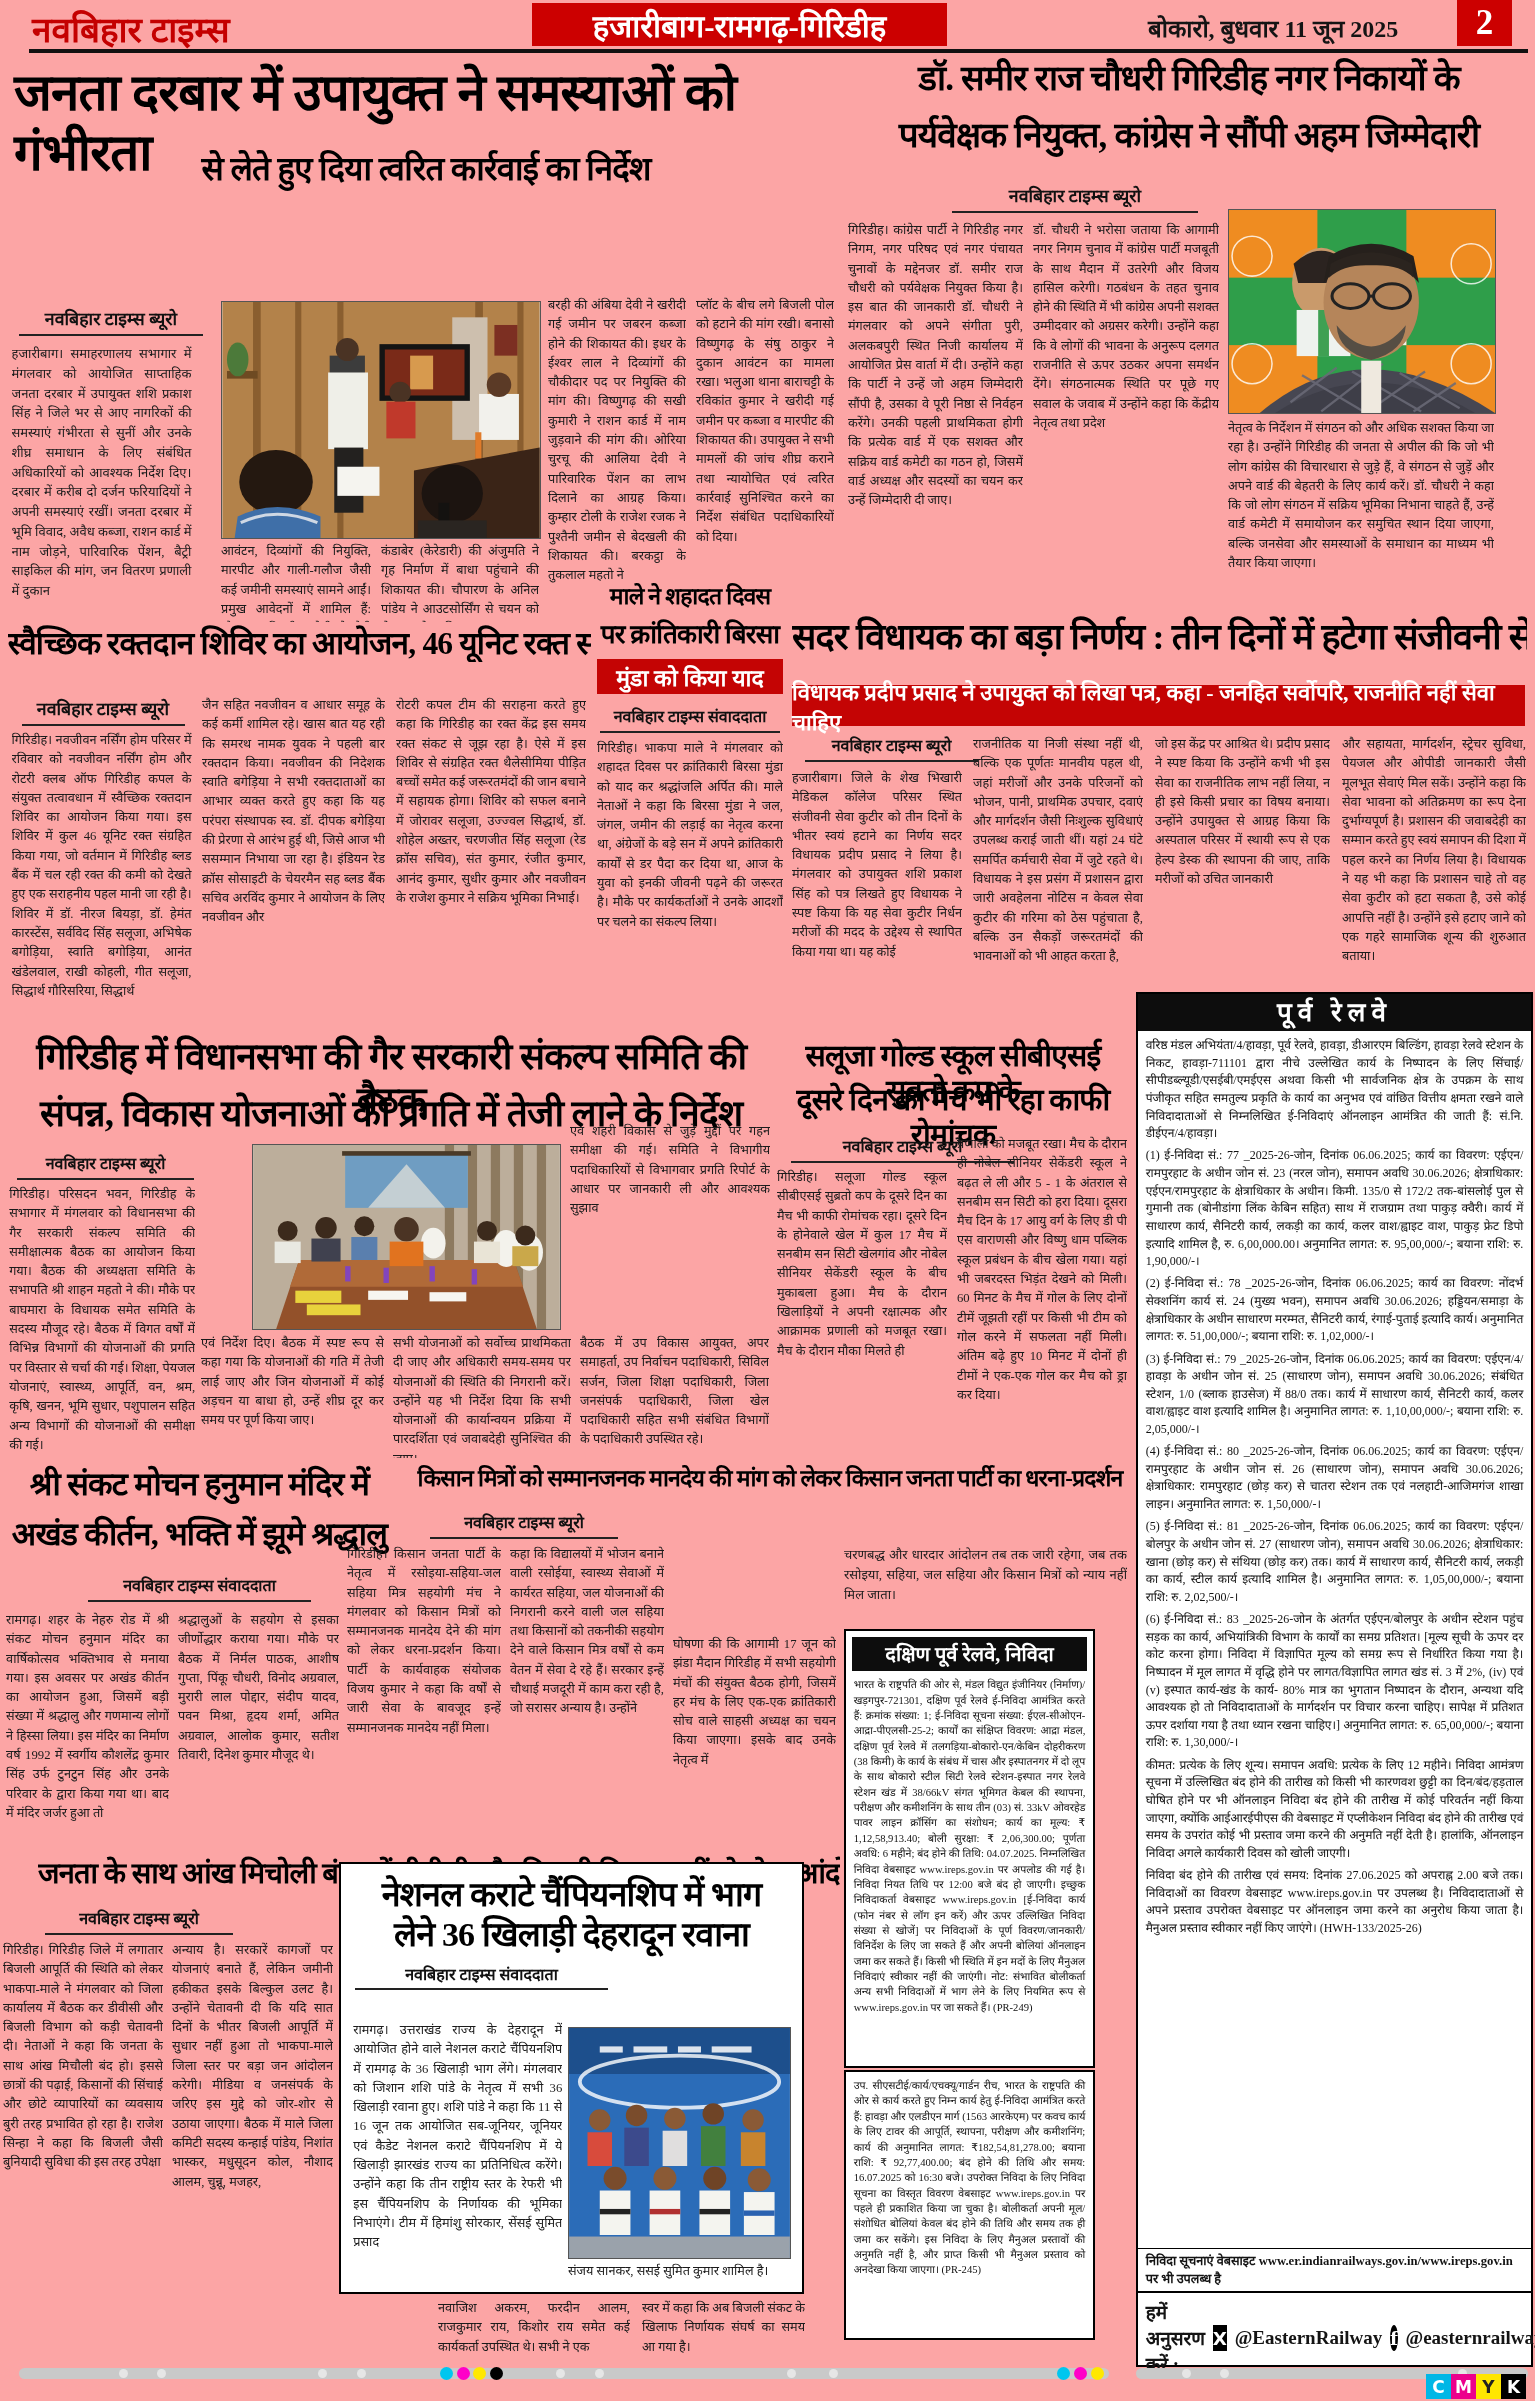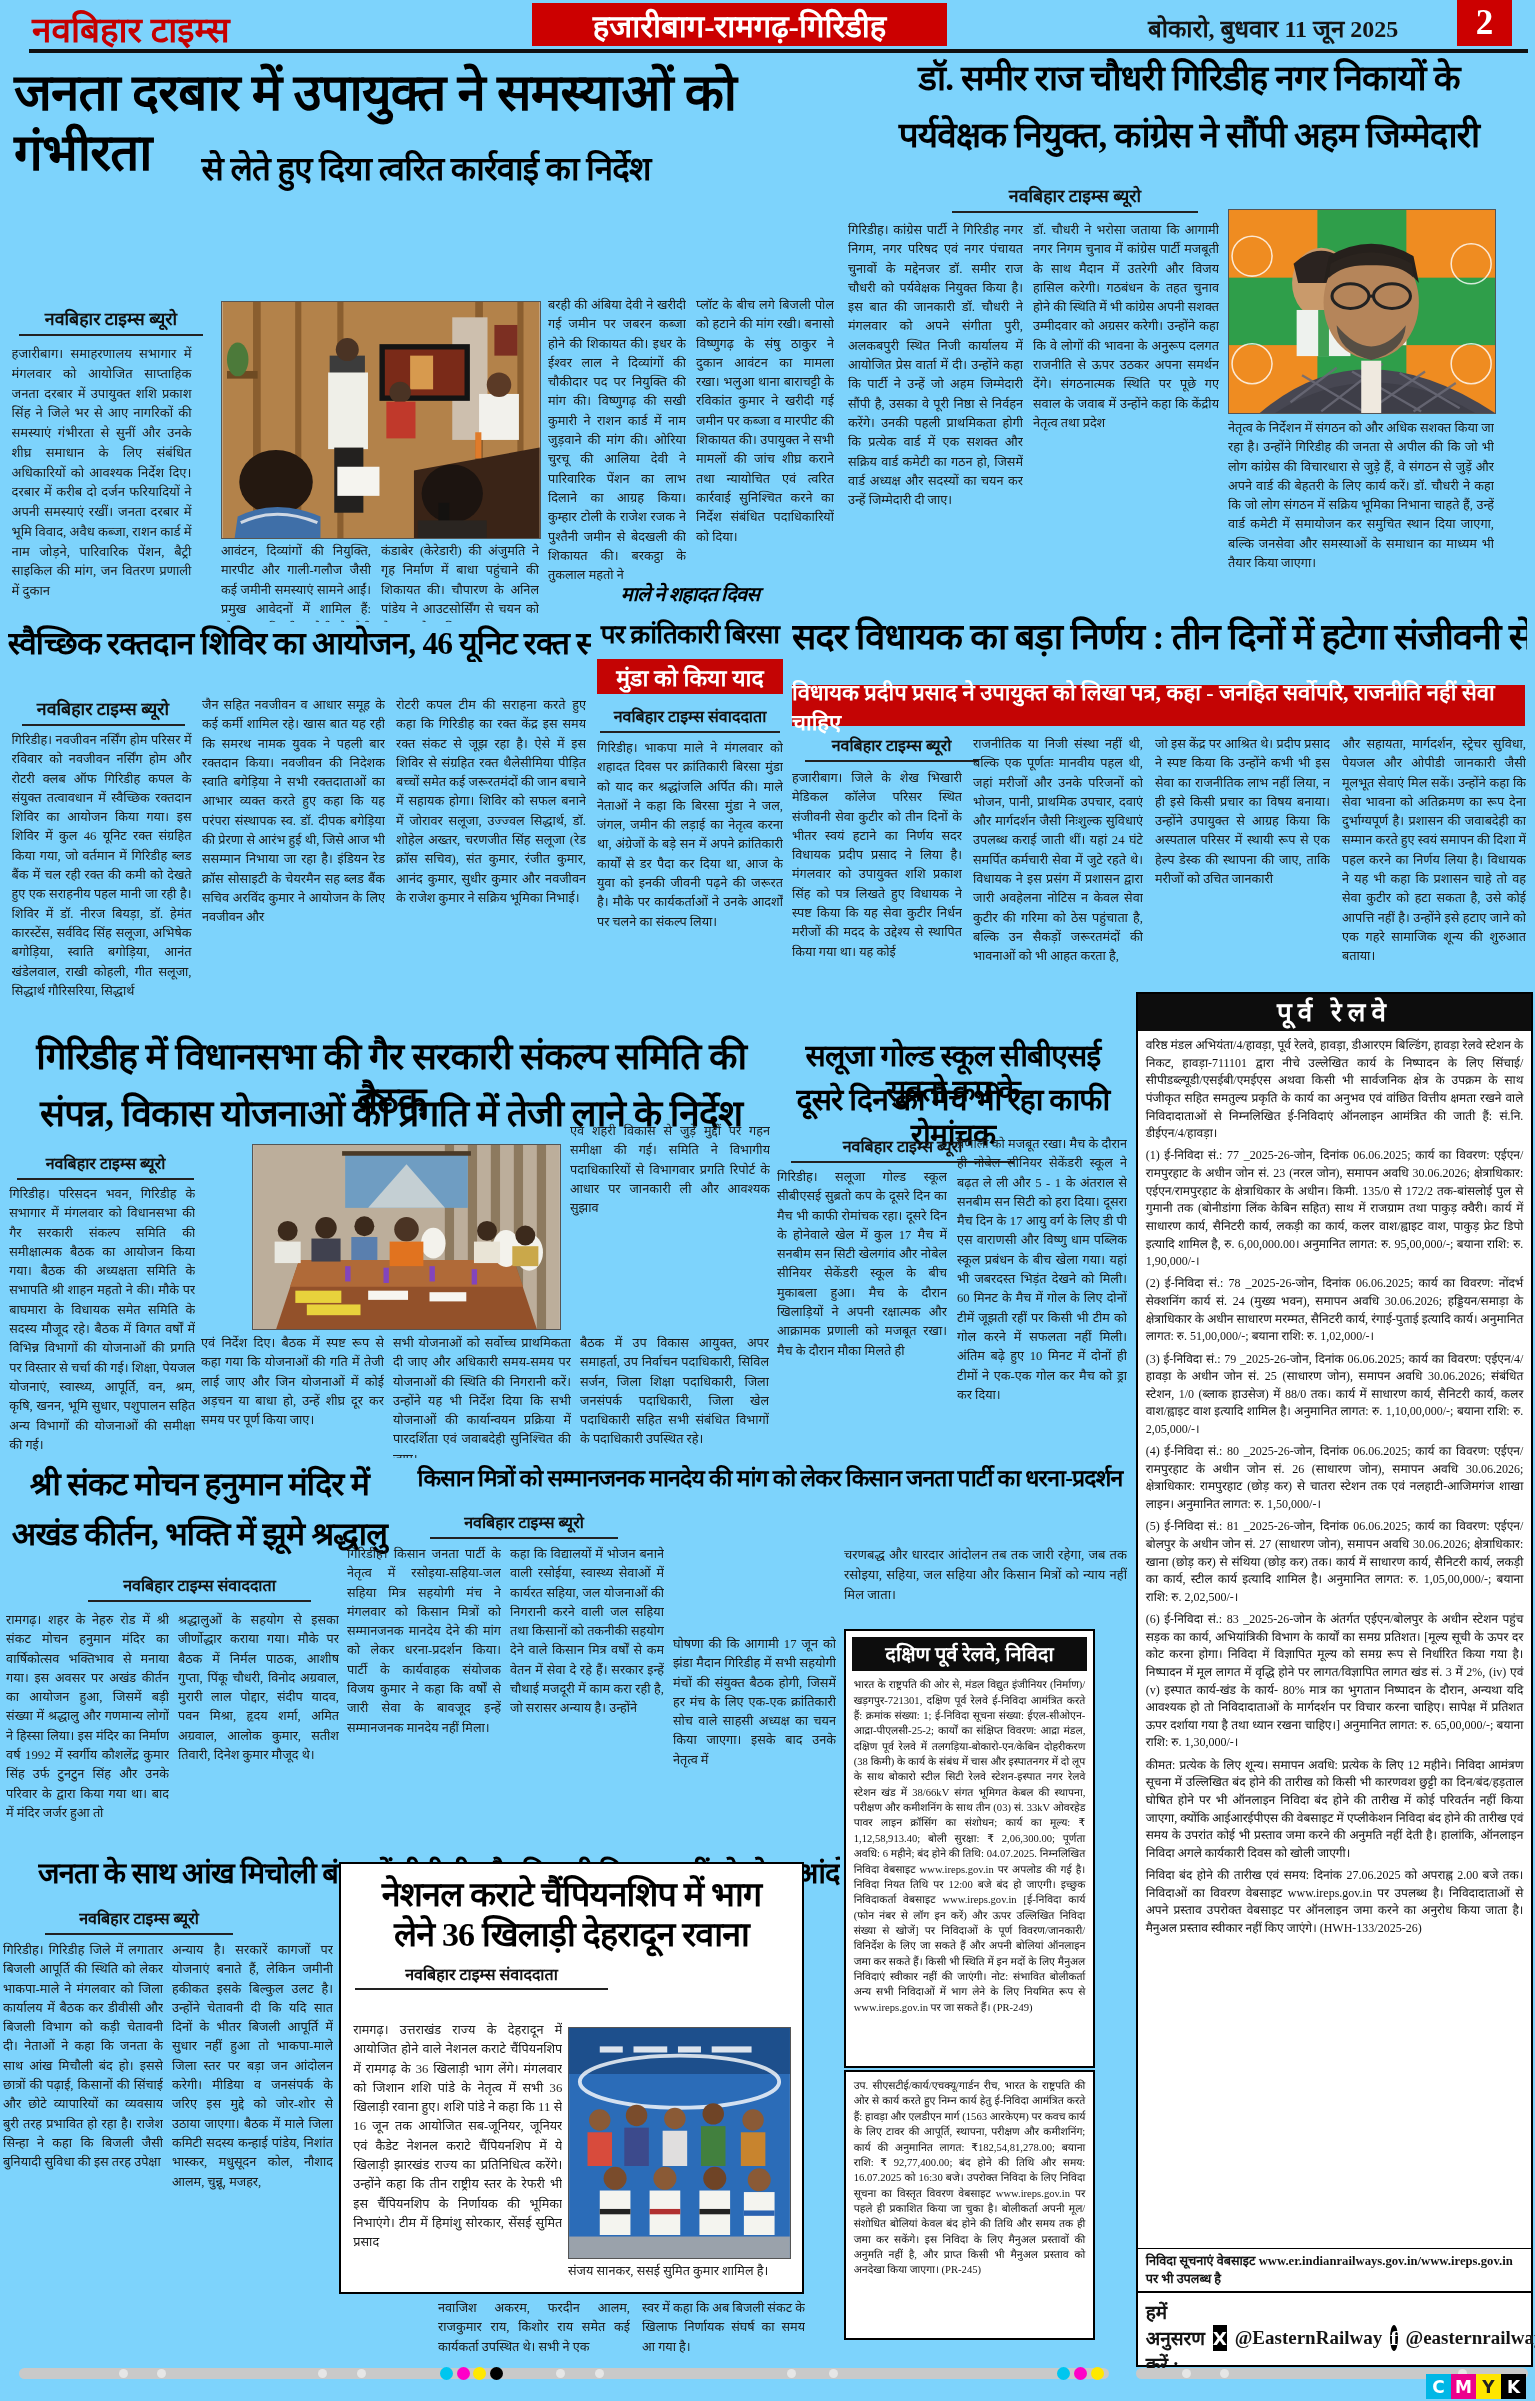--- a/index.html
+++ b/index.html
@@ -1,16 +1,16 @@
 <!DOCTYPE html>
 <html lang="hi" style="font-size:12.3px"><head>
 <meta charset="utf-8">
 <style>
   html,body{margin:0;padding:0;background:#888;}
-  .page{position:relative;width:1535px;height:2401px;background:#7dd3fc;overflow:hidden;
+  .page{position:relative;width:1535px;height:2401px;background:#fca5a5;overflow:hidden;
         font-family:"Liberation Serif","DejaVu Sans",serif;color:#141414;}
   .abs{position:absolute;}
   .masthead{font-weight:bold;color:#c40000;font-size:35px;letter-spacing:0px;}
   .redbox{background:#cc0000;color:#ffffff;display:flex;align-items:center;justify-content:center;font-weight:bold;}
   .rule{background:#111;}
   .headline{font-weight:bold;color:#000;line-height:1.18;letter-spacing:-0.8px;}
   .byline{font-weight:bold;font-size:17.7px;text-align:center;border-bottom:2.3px solid #222;padding-bottom:3.8px;color:#111;}
   .bodytext{font-size:12.7px;line-height:1.52;text-align:justify;overflow:hidden;color:#1b1b1b;}
   .subheadbar{background:#c40404;color:#fff;font-weight:bold;display:flex;align-items:center;justify-content:center;}
   .photo{border:1.5px solid #555;background:#ddd;overflow:hidden;}
@@ -140,21 +140,21 @@
     </svg>
   </div>
   <div class="abs bodytext" style="left:1228px;top:419px;width:266px;height:192px;">नेतृत्व के निर्देशन में संगठन को और अधिक सशक्त किया जा रहा है। उन्होंने गिरिडीह की जनता से अपील की कि जो भी लोग कांग्रेस की विचारधारा से जुड़े हैं, वे संगठन से जुड़ें और अपने वार्ड की बेहतरी के लिए कार्य करें। डॉ. चौधरी ने कहा कि जो लोग संगठन में सक्रिय भूमिका निभाना चाहते हैं, उन्हें वार्ड कमेटी में समायोजन कर समुचित स्थान दिया जाएगा, बल्कि जनसेवा और समस्याओं के समाधान का माध्यम भी तैयार किया जाएगा।</div>
 
   <div class="abs headline" style="left:7.7px;top:625px;width:583px;font-size:31.5px;text-align:center;white-space:nowrap;overflow:hidden;">स्वैच्छिक रक्तदान शिविर का आयोजन, 46 यूनिट रक्त संग्रहित</div>
   <div class="abs byline" style="left:21.5px;top:696px;width:163px;">नवबिहार टाइम्स ब्यूरो</div>
   <div class="abs bodytext" style="left:11.5px;top:731px;width:180px;height:298px;">गिरिडीह। नवजीवन नर्सिंग होम परिसर में रविवार को नवजीवन नर्सिंग होम और रोटरी क्लब ऑफ गिरिडीह कपल के संयुक्त तत्वावधान में स्वैच्छिक रक्तदान शिविर का आयोजन किया गया। इस शिविर में कुल 46 यूनिट रक्त संग्रहित किया गया, जो वर्तमान में गिरिडीह ब्लड बैंक में चल रही रक्त की कमी को देखते हुए एक सराहनीय पहल मानी जा रही है। शिविर में डॉ. नीरज बियड़ा, डॉ. हेमंत कारस्टेंस, सर्वविद सिंह सलूजा, अभिषेक बगोड़िया, स्वाति बगोड़िया, आनंत खंडेलवाल, राखी कोहली, गीत सलूजा, सिद्धार्थ गौरिसरिया, सिद्धार्थ</div>
   <div class="abs bodytext" style="left:202px;top:696px;width:183px;height:333px;">जैन सहित नवजीवन व आधार समूह के कई कर्मी शामिल रहे। खास बात यह रही कि समरथ नामक युवक ने पहली बार रक्तदान किया। नवजीवन की निदेशक स्वाति बगेड़िया ने सभी रक्तदाताओं का आभार व्यक्त करते हुए कहा कि यह परंपरा संस्थापक स्व. डॉ. दीपक बगेड़िया की प्रेरणा से आरंभ हुई थी, जिसे आज भी ससम्मान निभाया जा रहा है। इंडियन रेड क्रॉस सोसाइटी के चेयरमैन सह ब्लड बैंक सचिव अरविंद कुमार ने आयोजन के लिए नवजीवन और</div>
   <div class="abs bodytext" style="left:396px;top:696px;width:190px;height:333px;">रोटरी कपल टीम की सराहना करते हुए कहा कि गिरिडीह का रक्त केंद्र इस समय रक्त संकट से जूझ रहा है। ऐसे में इस शिविर से संग्रहित रक्त थैलेसीमिया पीड़ित बच्चों समेत कई जरूरतमंदों की जान बचाने में सहायक होगा। शिविर को सफल बनाने में जोरावर सलूजा, उज्ज्वल सिद्धार्थ, डॉ. शोहेल अख्तर, चरणजीत सिंह सलूजा (रेड क्रॉस सचिव), संत कुमार, रंजीत कुमार, आनंद कुमार, सुधीर कुमार और नवजीवन के राजेश कुमार ने सक्रिय भूमिका निभाई।</div>
 
-  <div class="abs headline" style="left:597px;top:583px;width:186px;font-size:20px;text-align:center;font-style:italic;">माले ने शहादत दिवस</div>
+  <div class="abs headline" style="left:597px;top:583px;width:186px;font-size:23px;text-align:center;">माले ने शहादत दिवस</div>
   <div class="abs headline" style="left:597px;top:620px;width:186px;font-size:26px;text-align:center;">पर क्रांतिकारी बिरसा</div>
   <div class="abs subheadbar" style="left:597px;top:659px;width:186px;height:35px;font-size:23px;">मुंडा को किया याद</div>
   <div class="abs byline" style="left:600px;top:705px;width:180px;font-size:16px;">नवबिहार टाइम्स संवाददाता</div>
   <div class="abs bodytext" style="left:597px;top:739px;width:186px;height:290px;">गिरिडीह। भाकपा माले ने मंगलवार को शहादत दिवस पर क्रांतिकारी बिरसा मुंडा को याद कर श्रद्धांजलि अर्पित की। माले नेताओं ने कहा कि बिरसा मुंडा ने जल, जंगल, जमीन की लड़ाई का नेतृत्व करना था, अंग्रेजों के बड़े सन में अपने क्रांतिकारी कार्यों से डर पैदा कर दिया था, आज के युवा को इनकी जीवनी पढ़ने की जरूरत है। मौके पर कार्यकर्ताओं ने उनके आदर्शों पर चलने का संकल्प लिया।</div>
 
   <div class="abs headline" style="left:792px;top:616px;width:735px;font-size:36px;text-align:center;white-space:nowrap;overflow:hidden;">सदर विधायक का बड़ा निर्णय : तीन दिनों में हटेगा संजीवनी सेवा कुटीर</div>
   <div class="abs subheadbar" style="left:792px;top:685px;width:733px;height:41px;font-size:22px;">विधायक प्रदीप प्रसाद ने उपायुक्त को लिखा पत्र, कहा - जनहित सर्वोपरि, राजनीति नहीं सेवा चाहिए</div>
   <div class="abs byline" style="left:805px;top:734px;width:173px;font-size:16px;">नवबिहार टाइम्स ब्यूरो</div>
   <div class="abs bodytext" style="left:792px;top:769px;width:170px;height:259px;">हजारीबाग। जिले के शेख भिखारी मेडिकल कॉलेज परिसर स्थित संजीवनी सेवा कुटीर को तीन दिनों के भीतर स्वयं हटाने का निर्णय सदर विधायक प्रदीप प्रसाद ने लिया है। मंगलवार को उपायुक्त शशि प्रकाश सिंह को पत्र लिखते हुए विधायक ने स्पष्ट किया कि यह सेवा कुटीर निर्धन मरीजों की मदद के उद्देश्य से स्थापित किया गया था। यह कोई</div>
   <div class="abs bodytext" style="left:973px;top:735px;width:170px;height:293px;">राजनीतिक या निजी संस्था नहीं थी, बल्कि एक पूर्णतः मानवीय पहल थी, जहां मरीजों और उनके परिजनों को भोजन, पानी, प्राथमिक उपचार, दवाएं और मार्गदर्शन जैसी निःशुल्क सुविधाएं उपलब्ध कराई जाती थीं। यहां 24 घंटे समर्पित कर्मचारी सेवा में जुटे रहते थे। विधायक ने इस प्रसंग में प्रशासन द्वारा जारी अवहेलना नोटिस न केवल सेवा कुटीर की गरिमा को ठेस पहुंचाता है, बल्कि उन सैकड़ों जरूरतमंदों की भावनाओं को भी आहत करता है,</div>

